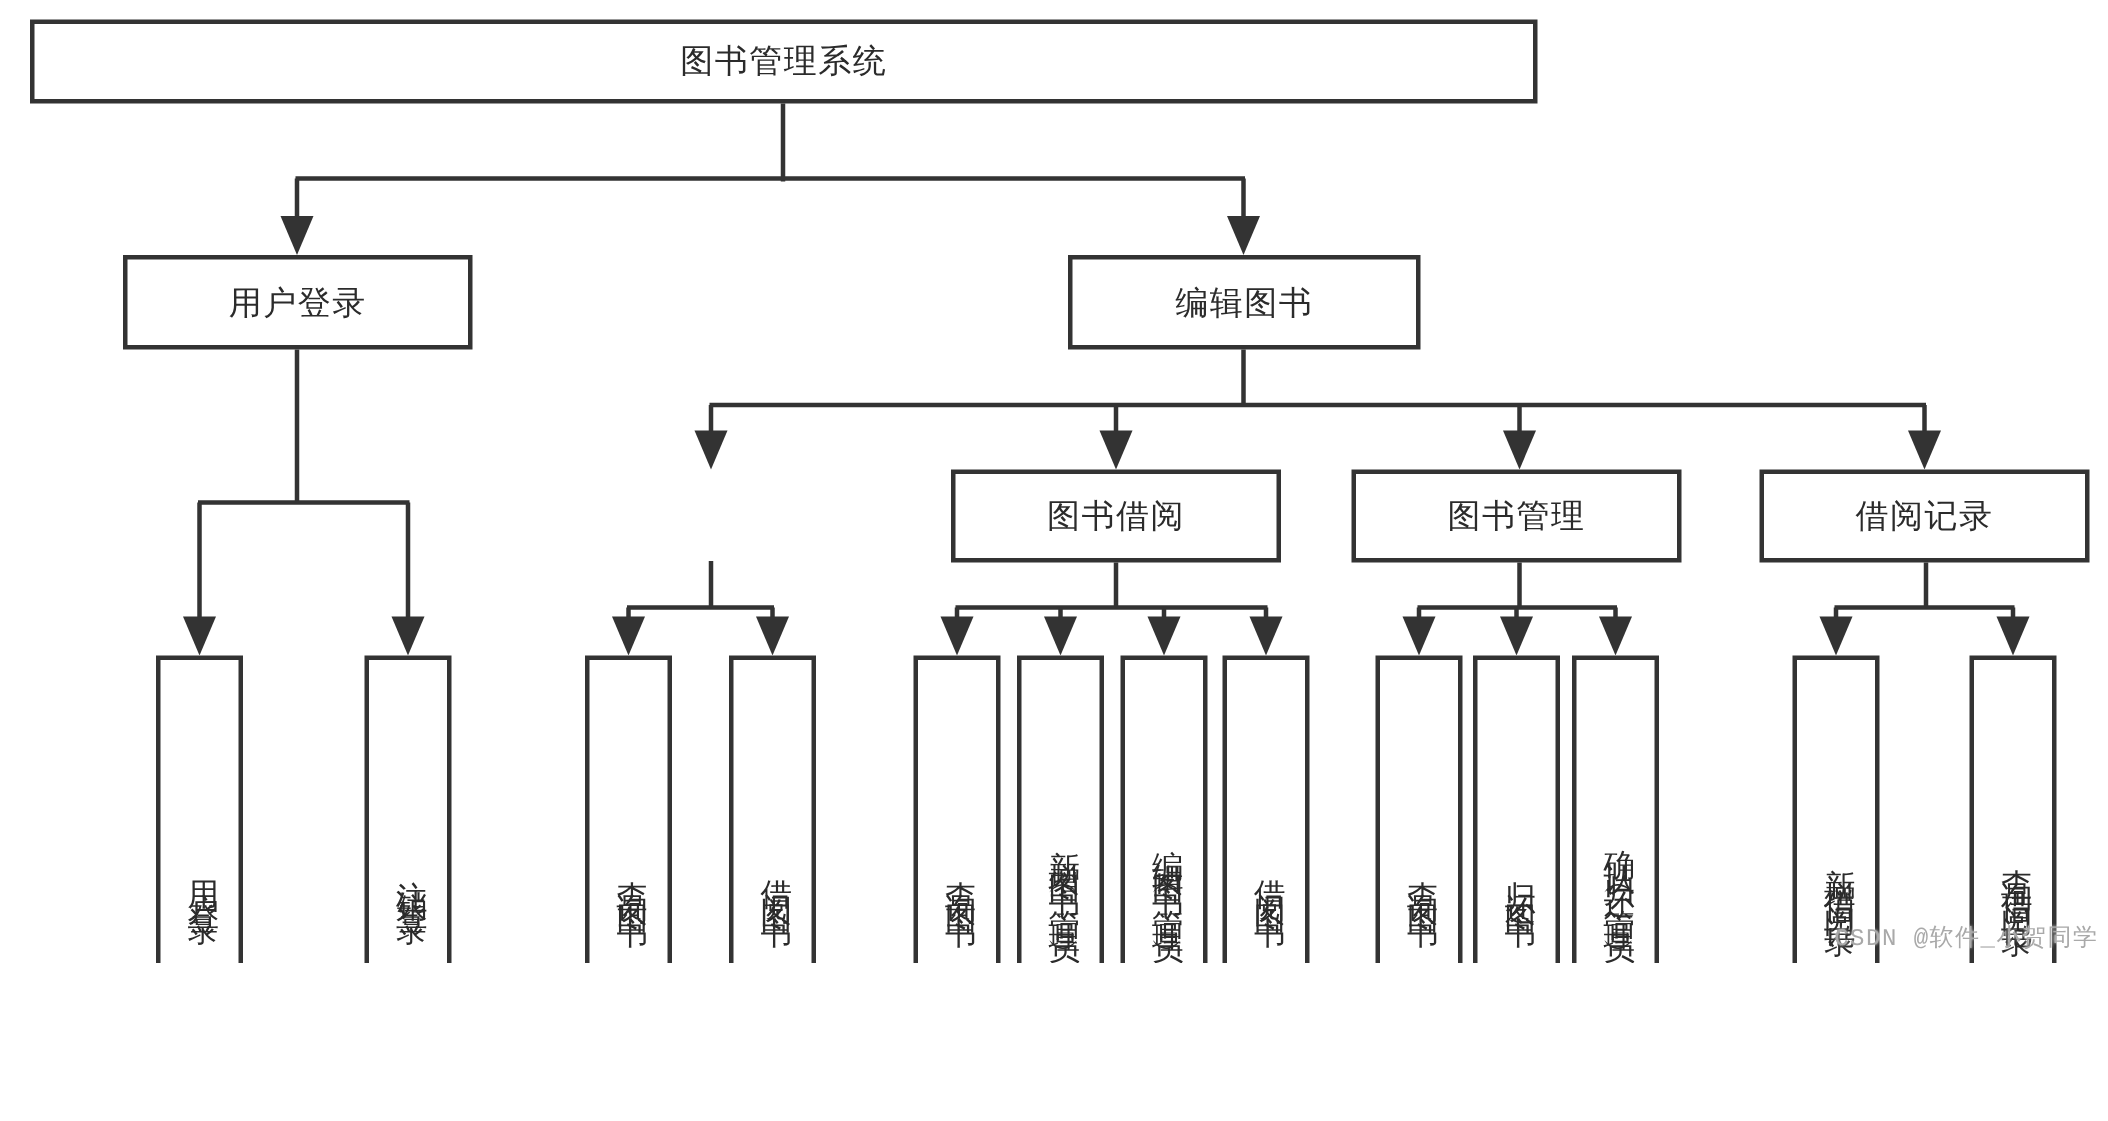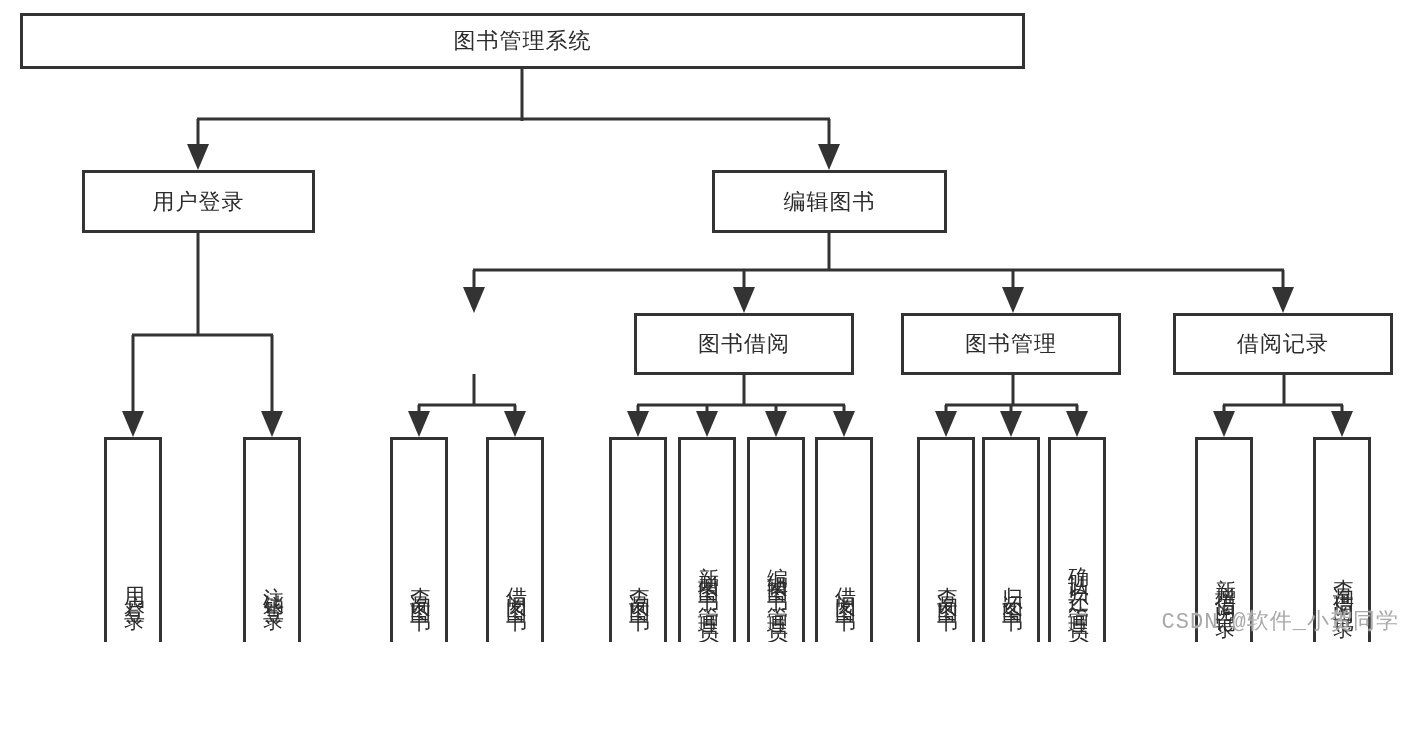--- a/index.html
+++ b/index.html
@@ -34,21 +34,21 @@
   .node.v span {
     writing-mode: vertical-rl;
     font-size: 21px;
     letter-spacing: 8px;
     line-height: 1;
   }
   .watermark {
     position: absolute;
     right: 6px;
     bottom: 6px;
-    font-size: 22px;
+    font-size: 16px;
     color: #a9a9a9;
     letter-spacing: 1px;
     text-shadow: 0 0 2px #ffffff;
     white-space: nowrap;
   }
 </style>
 </head>
 <body>
 
 <div class="canvas">

